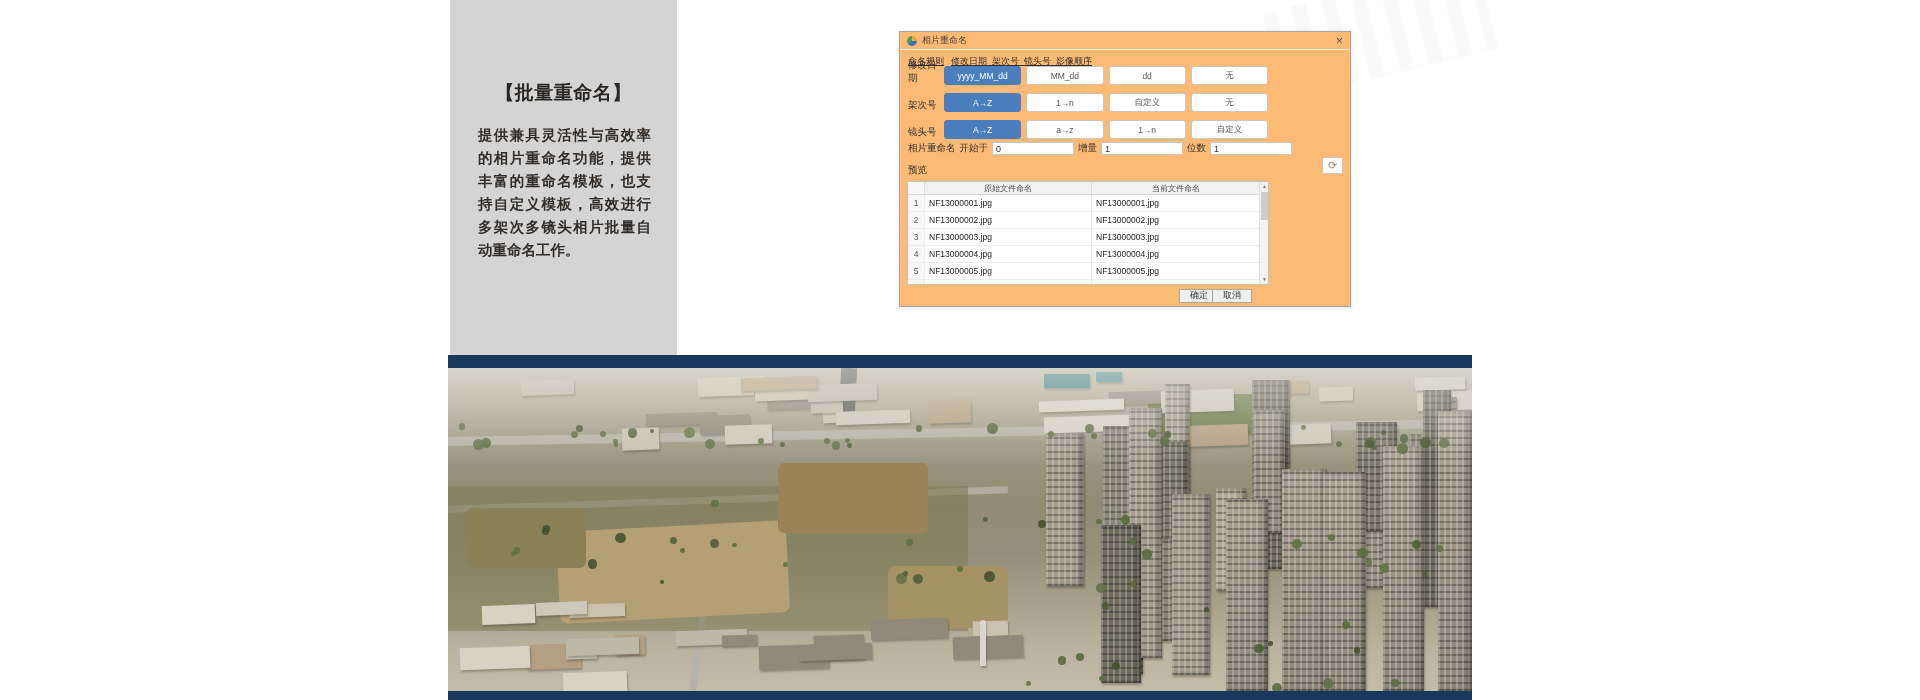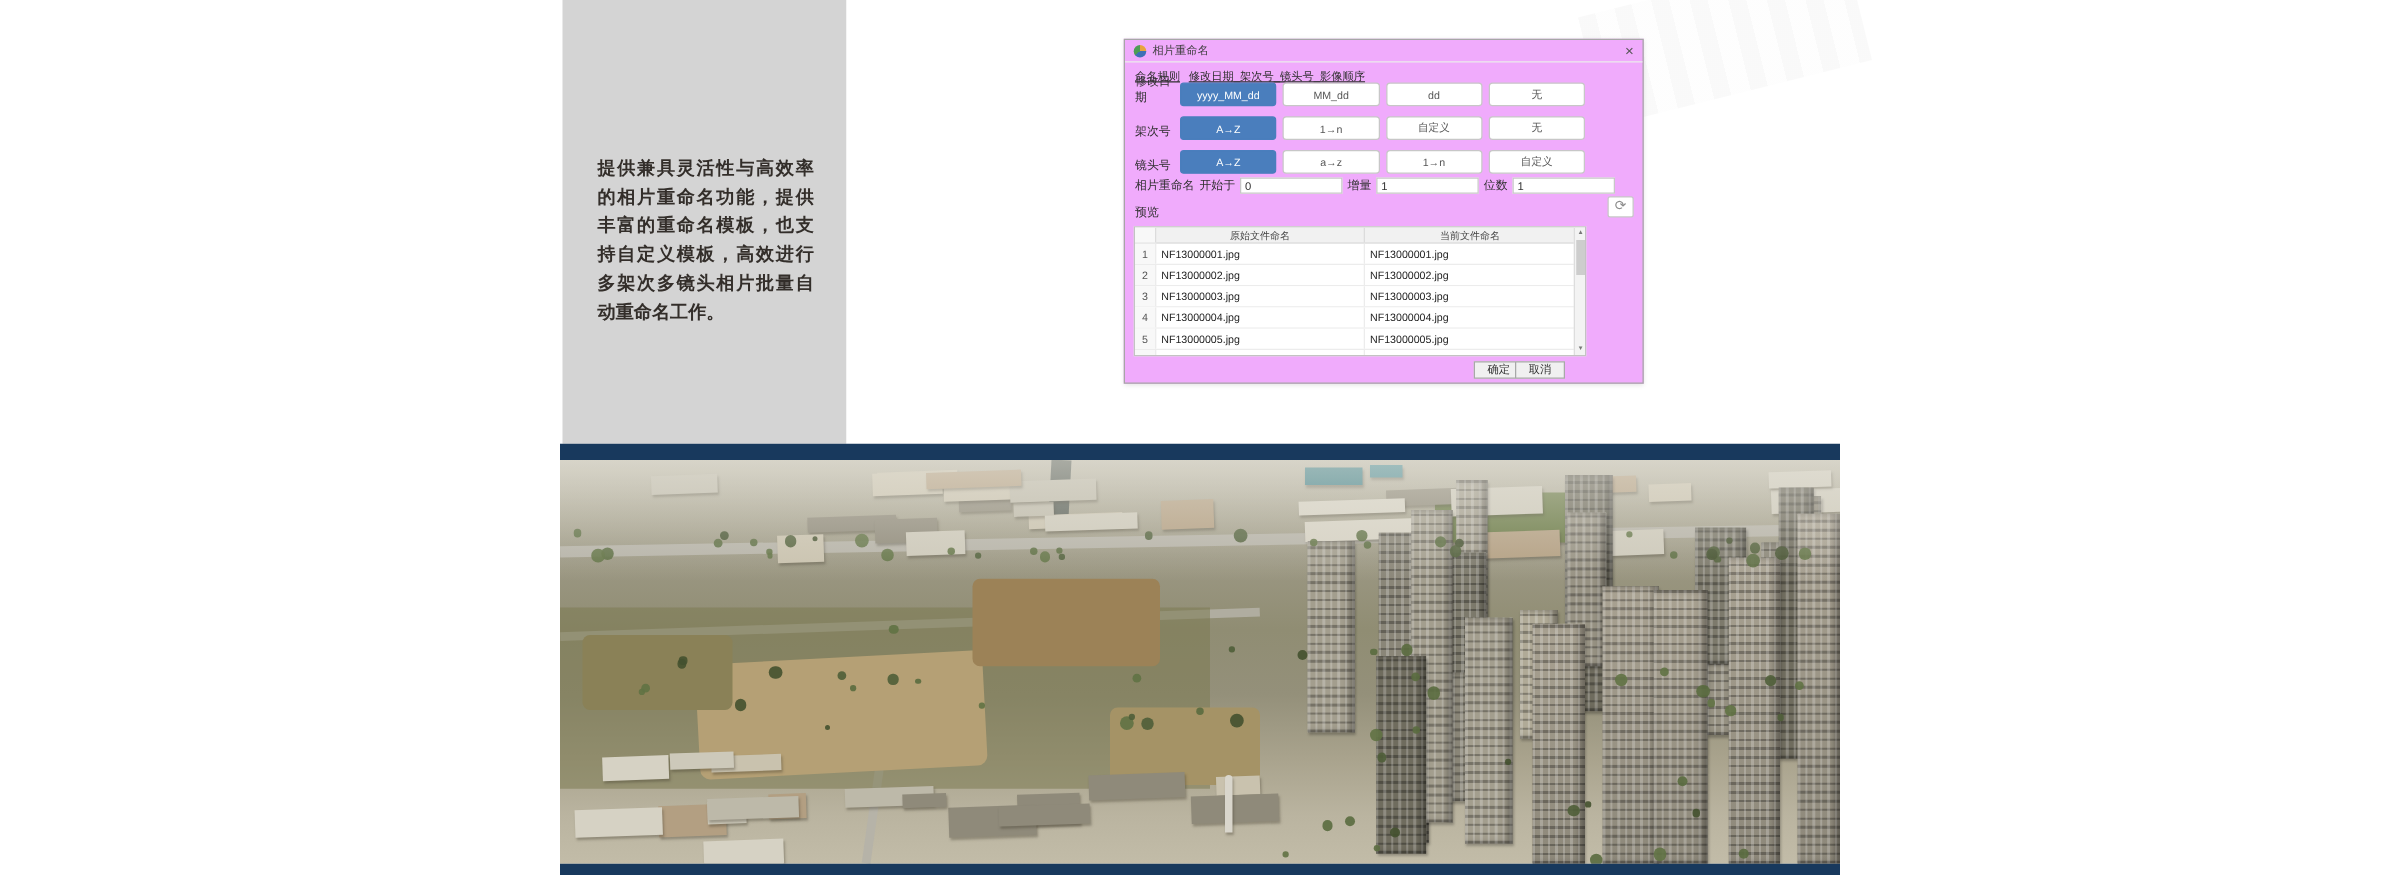--- a/index.html
+++ b/index.html
@@ -11,21 +11,21 @@
   .panel{left:450px;top:0;width:227px;height:355px;background:#d4d4d4;}
   .panel-title{left:0;top:80px;width:100%;text-align:center;font-size:19px;font-weight:700;color:#2b2724;letter-spacing:.5px;}
   .panel-body{left:28px;top:124px;width:173px;font-size:14.5px;font-weight:600;line-height:23px;
               color:#332e2a;text-align:justify;}
 
   
   .watermark{left:1270px;top:-14px;width:220px;height:90px;transform:rotate(-14deg);opacity:.5;
     background:repeating-linear-gradient(90deg,rgba(160,160,160,.12) 0 14px,rgba(200,200,200,.05) 14px 30px);}
 
   
-  .dialog{left:899px;top:31px;width:416px;height:276px;background:#f0abfc;border:1px solid #a6a6a6;
+  .dialog{left:899px;top:31px;width:452px;height:276px;background:#fdba74;border:1px solid #a6a6a6;
           box-shadow:0 1px 4px rgba(0,0,0,.12);box-sizing:border-box;font-size:9px;color:#333;}
   .titlebar{left:0;top:0;width:100%;height:18px;display:flex;align-items:center;gap:5px;
             padding:0 7px;box-sizing:border-box;border-bottom:1px solid #ececec;}
   .app-icon{width:10px;height:10px;border-radius:50%;
             background:conic-gradient(#e8a33d 0 25%,#3f6fb5 25% 65%,#4e9c55 65% 100%);}
   .dlg-title{font-size:9px;color:#3c3c3c;}
   .close-btn{margin-left:auto;font-size:12px;line-height:12px;color:#555;cursor:default;}
   .naming-row{left:8px;top:23px;display:flex;gap:7px;font-size:9px;color:#2f2f2f;text-decoration:underline;}
   .opt-rows{left:8px;top:34px;width:360px;}
   .opt-row{display:flex;align-items:flex-end;height:19px;margin-bottom:8px;}
@@ -72,20 +72,21 @@
     background:linear-gradient(180deg,rgba(238,236,228,.55),rgba(238,236,228,0) 30%);}
 </style>
 </head>
 <body>
 
 <div class="stage">
 
   <div class="abs watermark"></div>
 
   <div class="abs panel">
+    <div class="abs panel-title">【批量重命名】</div>
     <div class="abs panel-body">提供兼具灵活性与高效率的相片重命名功能，提供丰富的重命名模板，也支持自定义模板，高效进行多架次多镜头相片批量自动重命名工作。</div>
   </div>
 
   <div class="abs dialog">
     <div class="abs titlebar">
       <span class="app-icon"></span>
       <span class="dlg-title">相片重命名</span>
       <span class="close-btn">×</span>
     </div>
 

